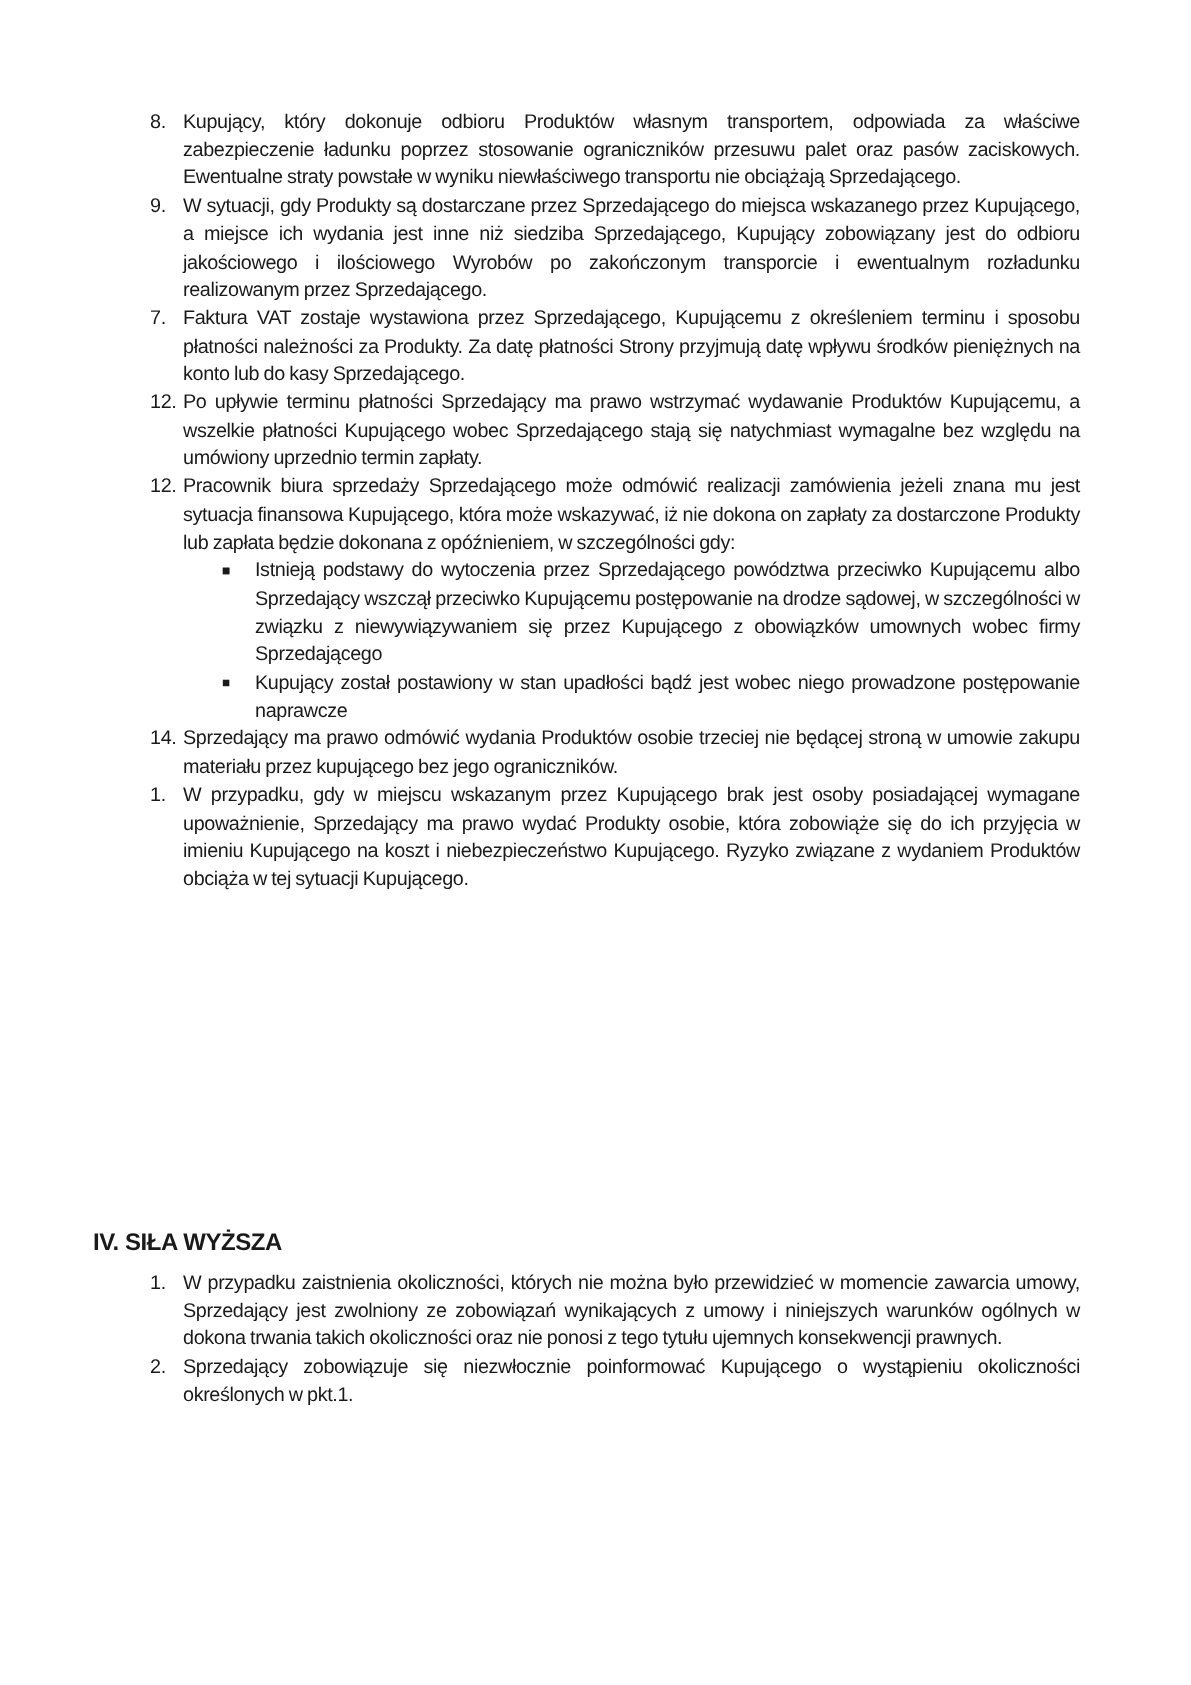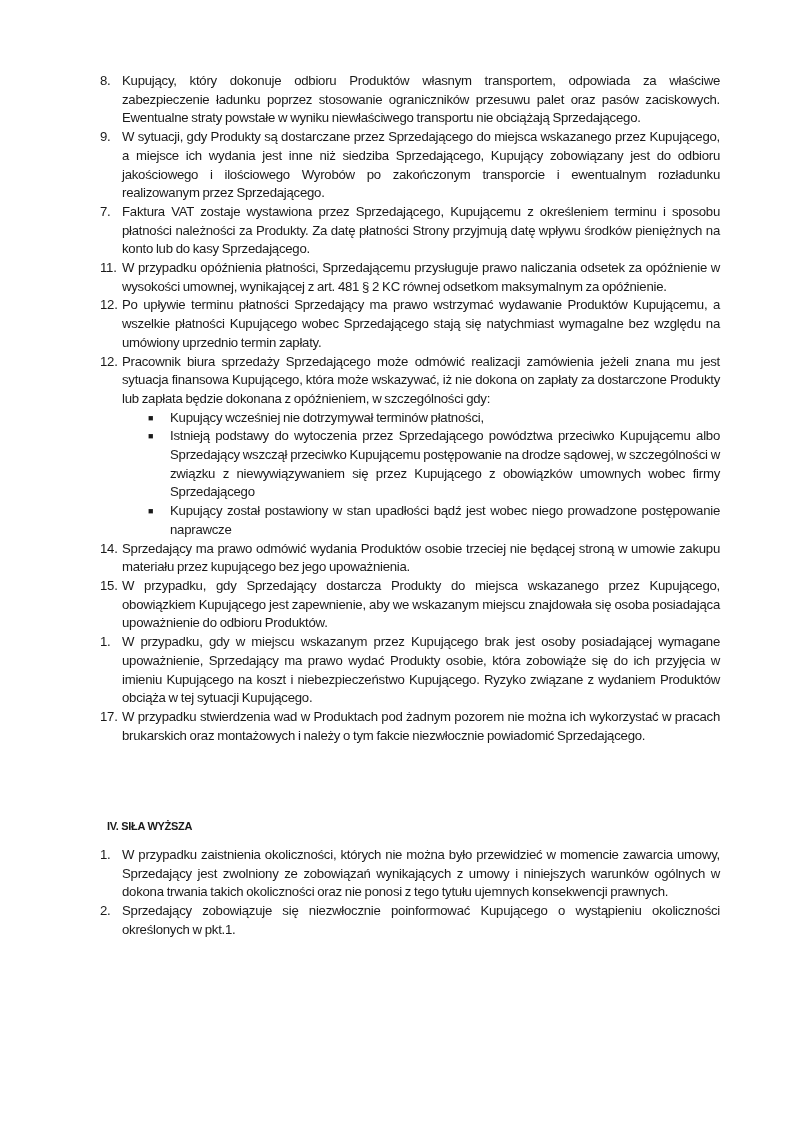--- a/index.html
+++ b/index.html
@@ -9,43 +9,40 @@
   }
   .page { position: absolute; left: 0; top: 0; width: 794px; height: 1123px; }
   ol.items { list-style: none; margin: 0; padding: 0; position: absolute; left: 100px; width: 620px; }
   ol.items li { position: relative; padding-left: 22px; font-size: 13.2px; line-height: 18.7px; text-align: justify; letter-spacing: -0.25px; word-spacing: -0.5px; }
   ol.items li .num { position: absolute; left: 0; top: 0; }
   ul.bullets { list-style: none; margin: 0; padding: 0; }
   ul.bullets li { position: relative; padding-left: 0; margin-left: 26px; padding-left: 22px; }
   ul.bullets li .bul { position: absolute; left: 0; top: 0; font-size: 9px; }
   .sec1 { top: 72px; }
   .sec2 { top: 846px; }
-  .heading { position: absolute; left: 62px; top: 820px; font-weight: bold; font-size: 11px; letter-spacing: -0.3px; margin-left: 45px; }
+  .heading { position: absolute; left: 62px; top: 820px; font-weight: bold; font-size: 16px; letter-spacing: -0.3px; }
 </style>
 </head>
 <body>
 
 <div class="page">
   <ol class="items sec1">
     <li><span class="num">8.</span><span>Kupujący, który dokonuje odbioru Produktów własnym transportem, odpowiada za właściwe zabezpieczenie ładunku poprzez stosowanie ograniczników przesuwu palet oraz pasów zaciskowych. Ewentualne straty powstałe w wyniku niewłaściwego transportu nie obciążają Sprzedającego.</span></li>
     <li><span class="num">9.</span><span>W sytuacji, gdy Produkty są dostarczane przez Sprzedającego do miejsca wskazanego przez Kupującego, a miejsce ich wydania jest inne niż siedziba Sprzedającego, Kupujący zobowiązany jest do odbioru jakościowego i ilościowego Wyrobów po zakończonym transporcie i ewentualnym rozładunku realizowanym przez Sprzedającego.</span></li>
     <li><span class="num">7.</span><span>Faktura VAT zostaje wystawiona przez Sprzedającego, Kupującemu z określeniem terminu i sposobu płatności należności za Produkty. Za datę płatności Strony przyjmują datę wpływu środków pieniężnych na konto lub do kasy Sprzedającego.</span></li>
-    <li><span class="num">11.</span><span>W przypadku opóźnienia płatności, Sprzedającemu przysługuje prawo naliczania odsetek za opóźnienie w wysokości umownej, wynikającej z art. 481 § 2 KC równej odsetkom maksymalnym za opóźnienie.</span></li>
     <li><span class="num">12.</span><span>Po upływie terminu płatności Sprzedający ma prawo wstrzymać wydawanie Produktów Kupującemu, a wszelkie płatności Kupującego wobec Sprzedającego stają się natychmiast wymagalne bez względu na umówiony uprzednio termin zapłaty.</span></li>
     <li><span class="num">12.</span><span>Pracownik biura sprzedaży Sprzedającego może odmówić realizacji zamówienia jeżeli znana mu jest sytuacja finansowa Kupującego, która może wskazywać, iż nie dokona on zapłaty za dostarczone Produkty lub zapłata będzie dokonana z opóźnieniem, w szczególności gdy:</span>
       <ul class="bullets">
-        <li><span class="bul">■</span><span>Kupujący wcześniej nie dotrzymywał terminów płatności,</span></li>
+        <li><span class="bul">■</span></li>
         <li><span class="bul">■</span><span>Istnieją podstawy do wytoczenia przez Sprzedającego powództwa przeciwko Kupującemu albo Sprzedający wszczął przeciwko Kupującemu postępowanie na drodze sądowej, w szczególności w związku z niewywiązywaniem się przez Kupującego z obowiązków umownych wobec firmy Sprzedającego</span></li>
         <li><span class="bul">■</span><span>Kupujący został postawiony w stan upadłości bądź jest wobec niego prowadzone postępowanie naprawcze</span></li>
       </ul>
     </li>
-    <li><span class="num">14.</span><span>Sprzedający ma prawo odmówić wydania Produktów osobie trzeciej nie będącej stroną w umowie zakupu materiału przez kupującego bez jego upoważnienia.</span></li>
-    <li><span class="num">15.</span><span>W przypadku, gdy Sprzedający dostarcza Produkty do miejsca wskazanego przez Kupującego, obowiązkiem Kupującego jest zapewnienie, aby we wskazanym miejscu znajdowała się osoba posiadająca upoważnienie do odbioru Produktów.</span></li>
+    <li><span class="num">14.</span><span>Sprzedający ma prawo odmówić wydania Produktów osobie trzeciej nie będącej stroną w umowie zakupu materiału przez kupującego bez jego ograniczników.</span></li>
     <li><span class="num">1.</span><span>W przypadku, gdy w miejscu wskazanym przez Kupującego brak jest osoby posiadającej wymagane upoważnienie, Sprzedający ma prawo wydać Produkty osobie, która zobowiąże się do ich przyjęcia w imieniu Kupującego na koszt i niebezpieczeństwo Kupującego. Ryzyko związane z wydaniem Produktów obciąża w tej sytuacji Kupującego.</span></li>
-    <li><span class="num">17.</span><span>W przypadku stwierdzenia wad w Produktach pod żadnym pozorem nie można ich wykorzystać w pracach brukarskich oraz montażowych i należy o tym fakcie niezwłocznie powiadomić Sprzedającego.</span></li>
   </ol>
 
   <div class="heading">IV. SIŁA WYŻSZA</div>
 
   <ol class="items sec2">
     <li><span class="num">1.</span><span>W przypadku zaistnienia okoliczności, których nie można było przewidzieć w momencie zawarcia umowy, Sprzedający jest zwolniony ze zobowiązań wynikających z umowy i niniejszych warunków ogólnych w dokona trwania takich okoliczności oraz nie ponosi z tego tytułu ujemnych konsekwencji prawnych.</span></li>
     <li><span class="num">2.</span><span>Sprzedający zobowiązuje się niezwłocznie poinformować Kupującego o wystąpieniu okoliczności określonych w pkt.1.</span></li>
   </ol>
 </div>
 

